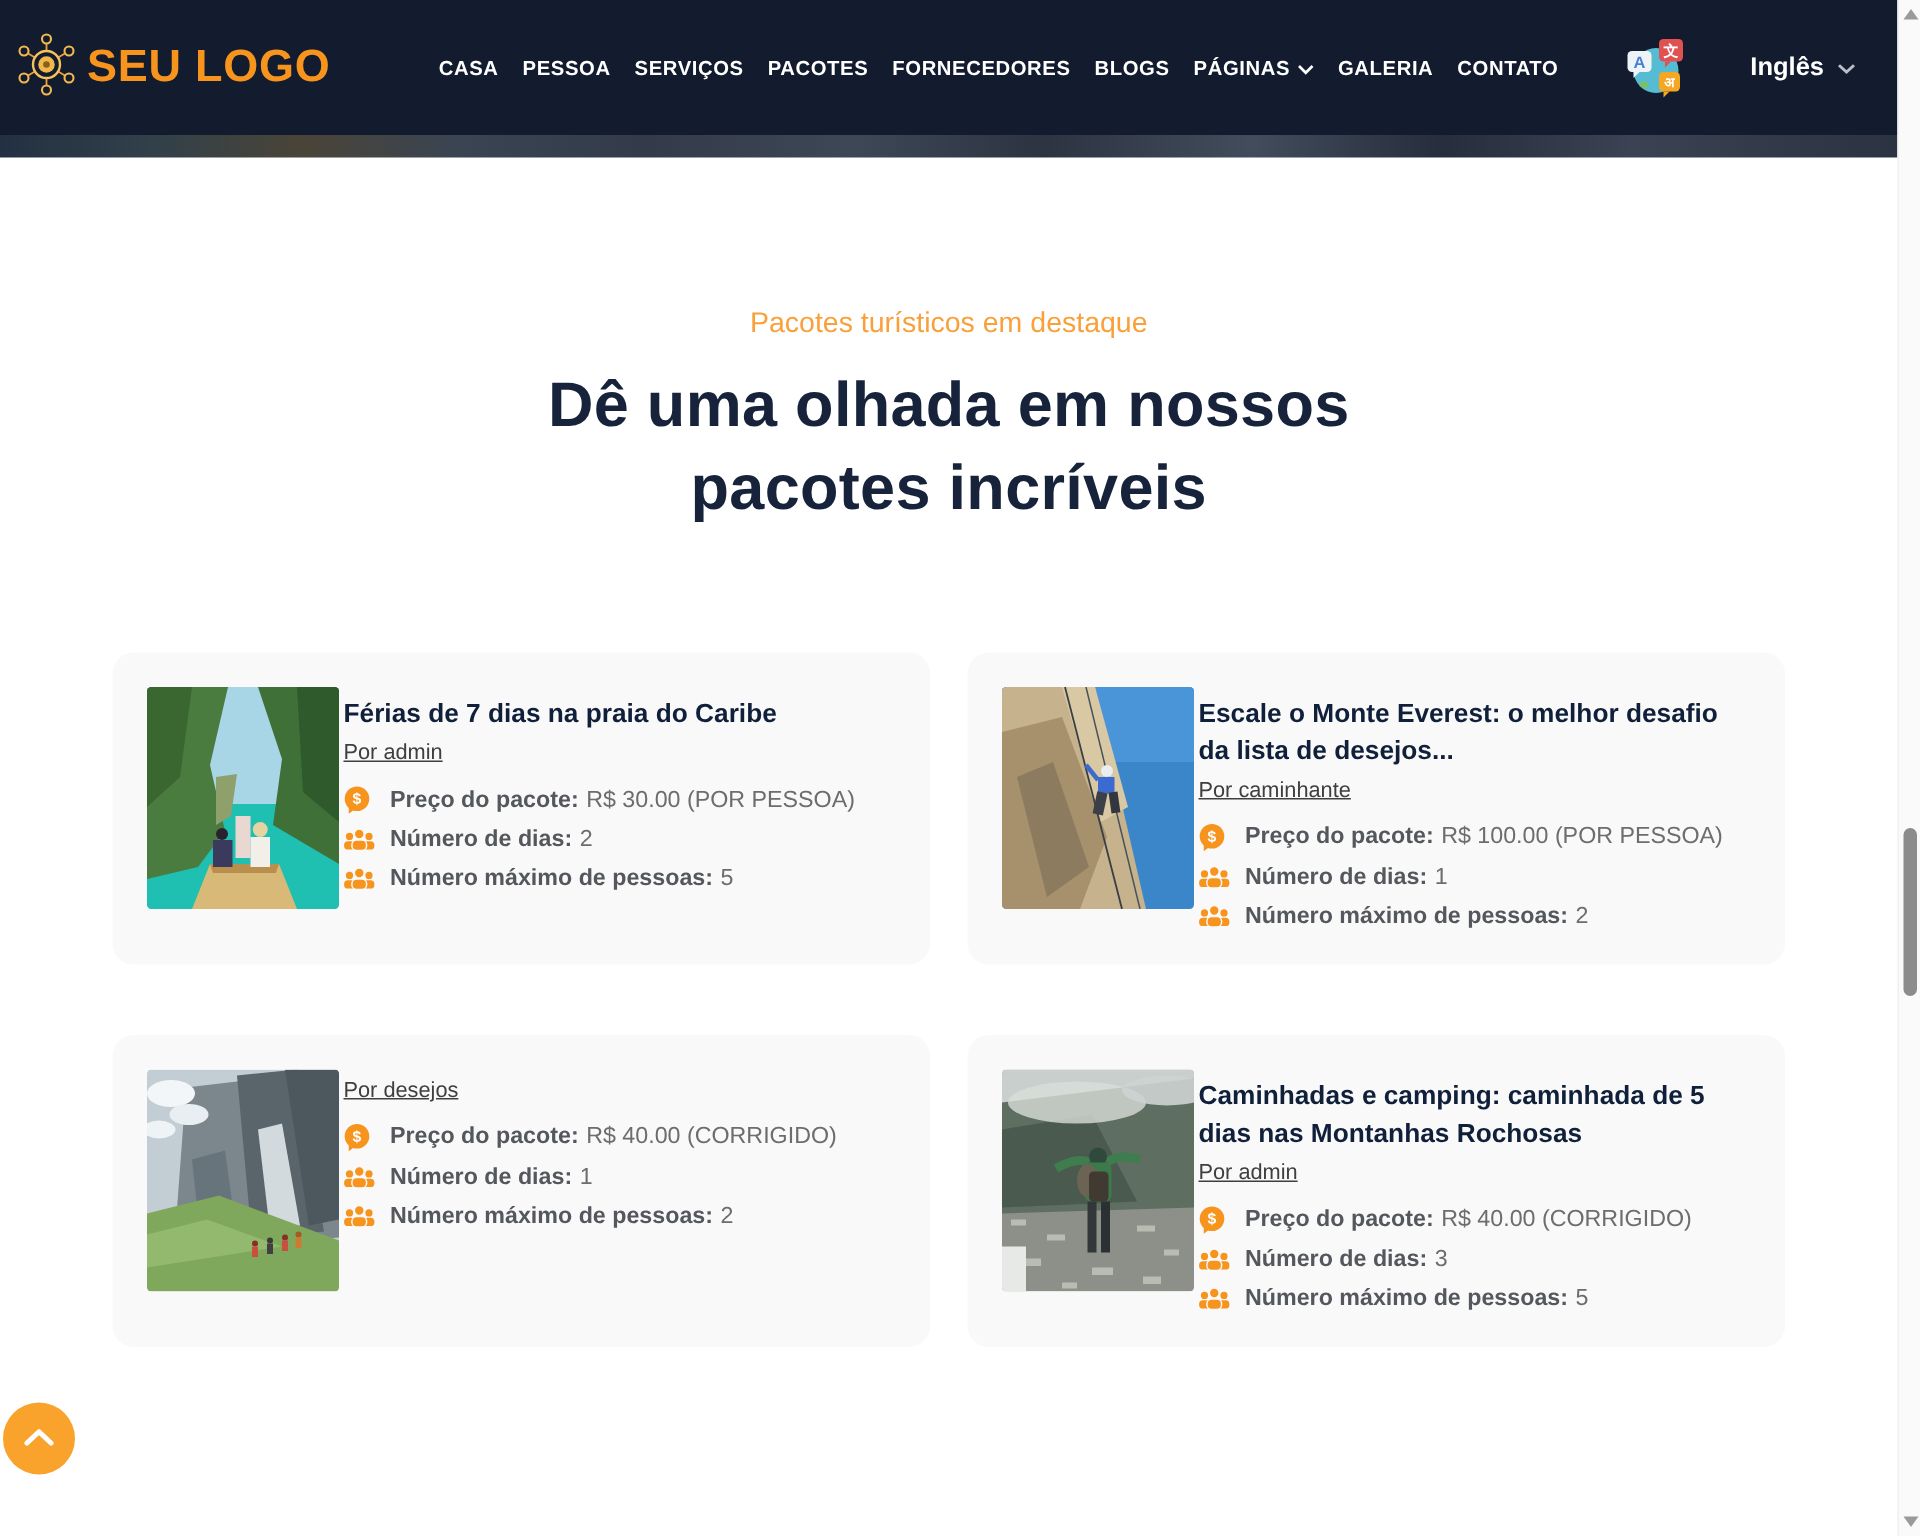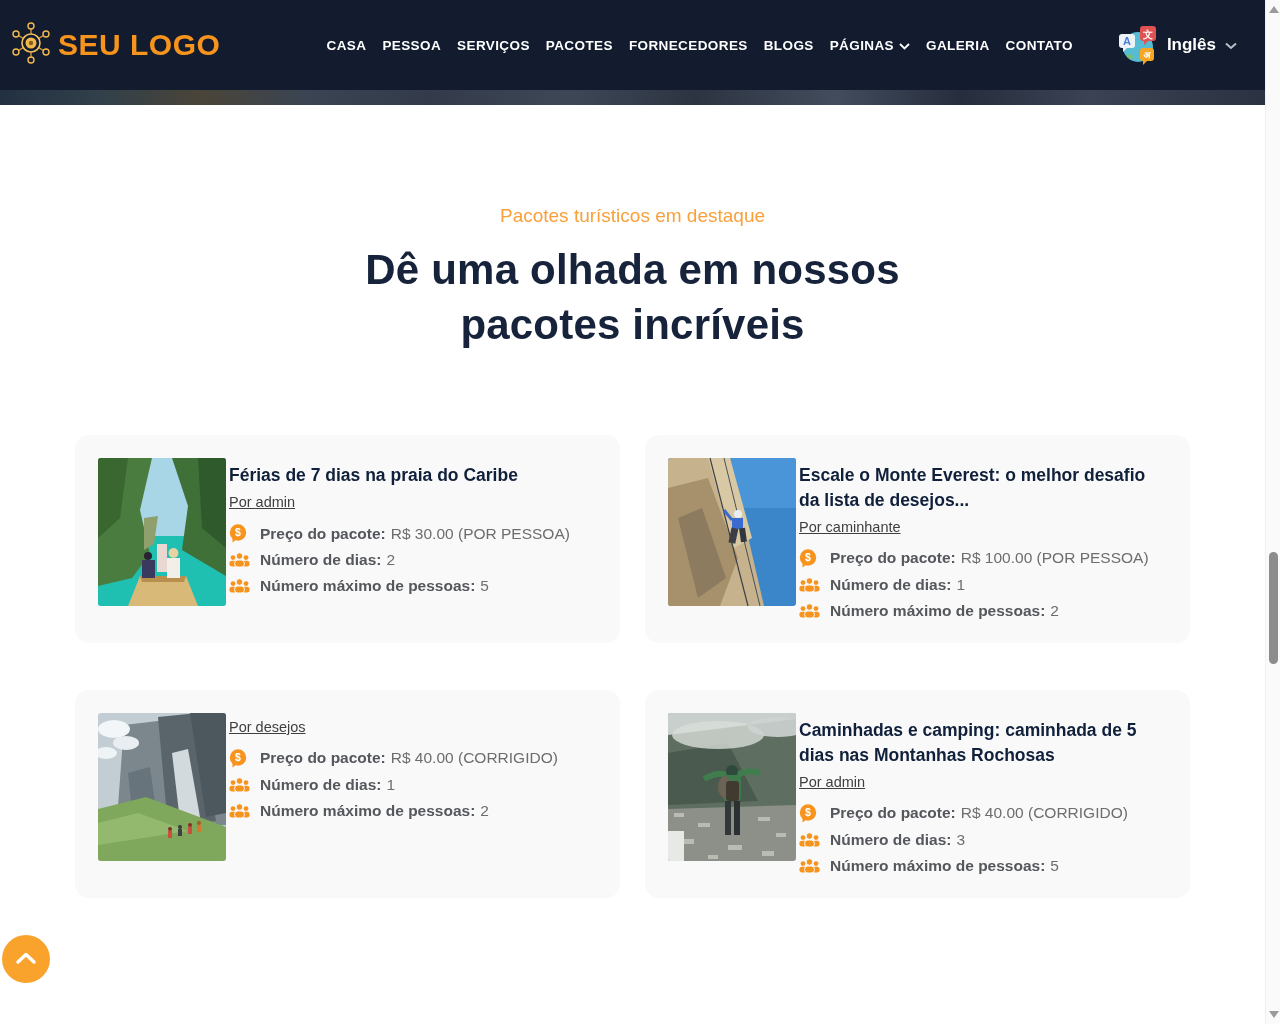--- a/index.html
+++ b/index.html
@@ -22,21 +22,21 @@
   .main-nav { margin-left:auto; display:flex; align-items:center; gap:16px; }
   .nav-link {
     color:#ffffff; font-size:13.5px; font-weight:bold; letter-spacing:.4px;
     text-decoration:none; display:flex; align-items:center; gap:5px; cursor:pointer;
     white-space:nowrap;
   }
   .lang-group { display:flex; align-items:center; margin-left:44px; }
   .translate-btn { width:42px; height:42px; cursor:pointer; }
   .lang-btn {
     background:none; border:none; color:#ffffff; font-family:inherit;
-    font-size:17px; font-weight:bold; margin-left:8px; display:flex;
+    font-size:17px; font-weight:bold; margin-left:42px; display:flex;
     align-items:center; gap:9px; cursor:pointer;
   }
 
   
   .hero-strip {
     height:15px;
     background:linear-gradient(90deg,
       #233042 0%, #31404a 8%, #4a4438 16%, #3a4452 24%, #333b4a 34%,
       #3e4756 45%, #2c3442 55%, #434c5c 66%, #262e3e 76%, #3a4253 86%,
       #2b3342 100%);

